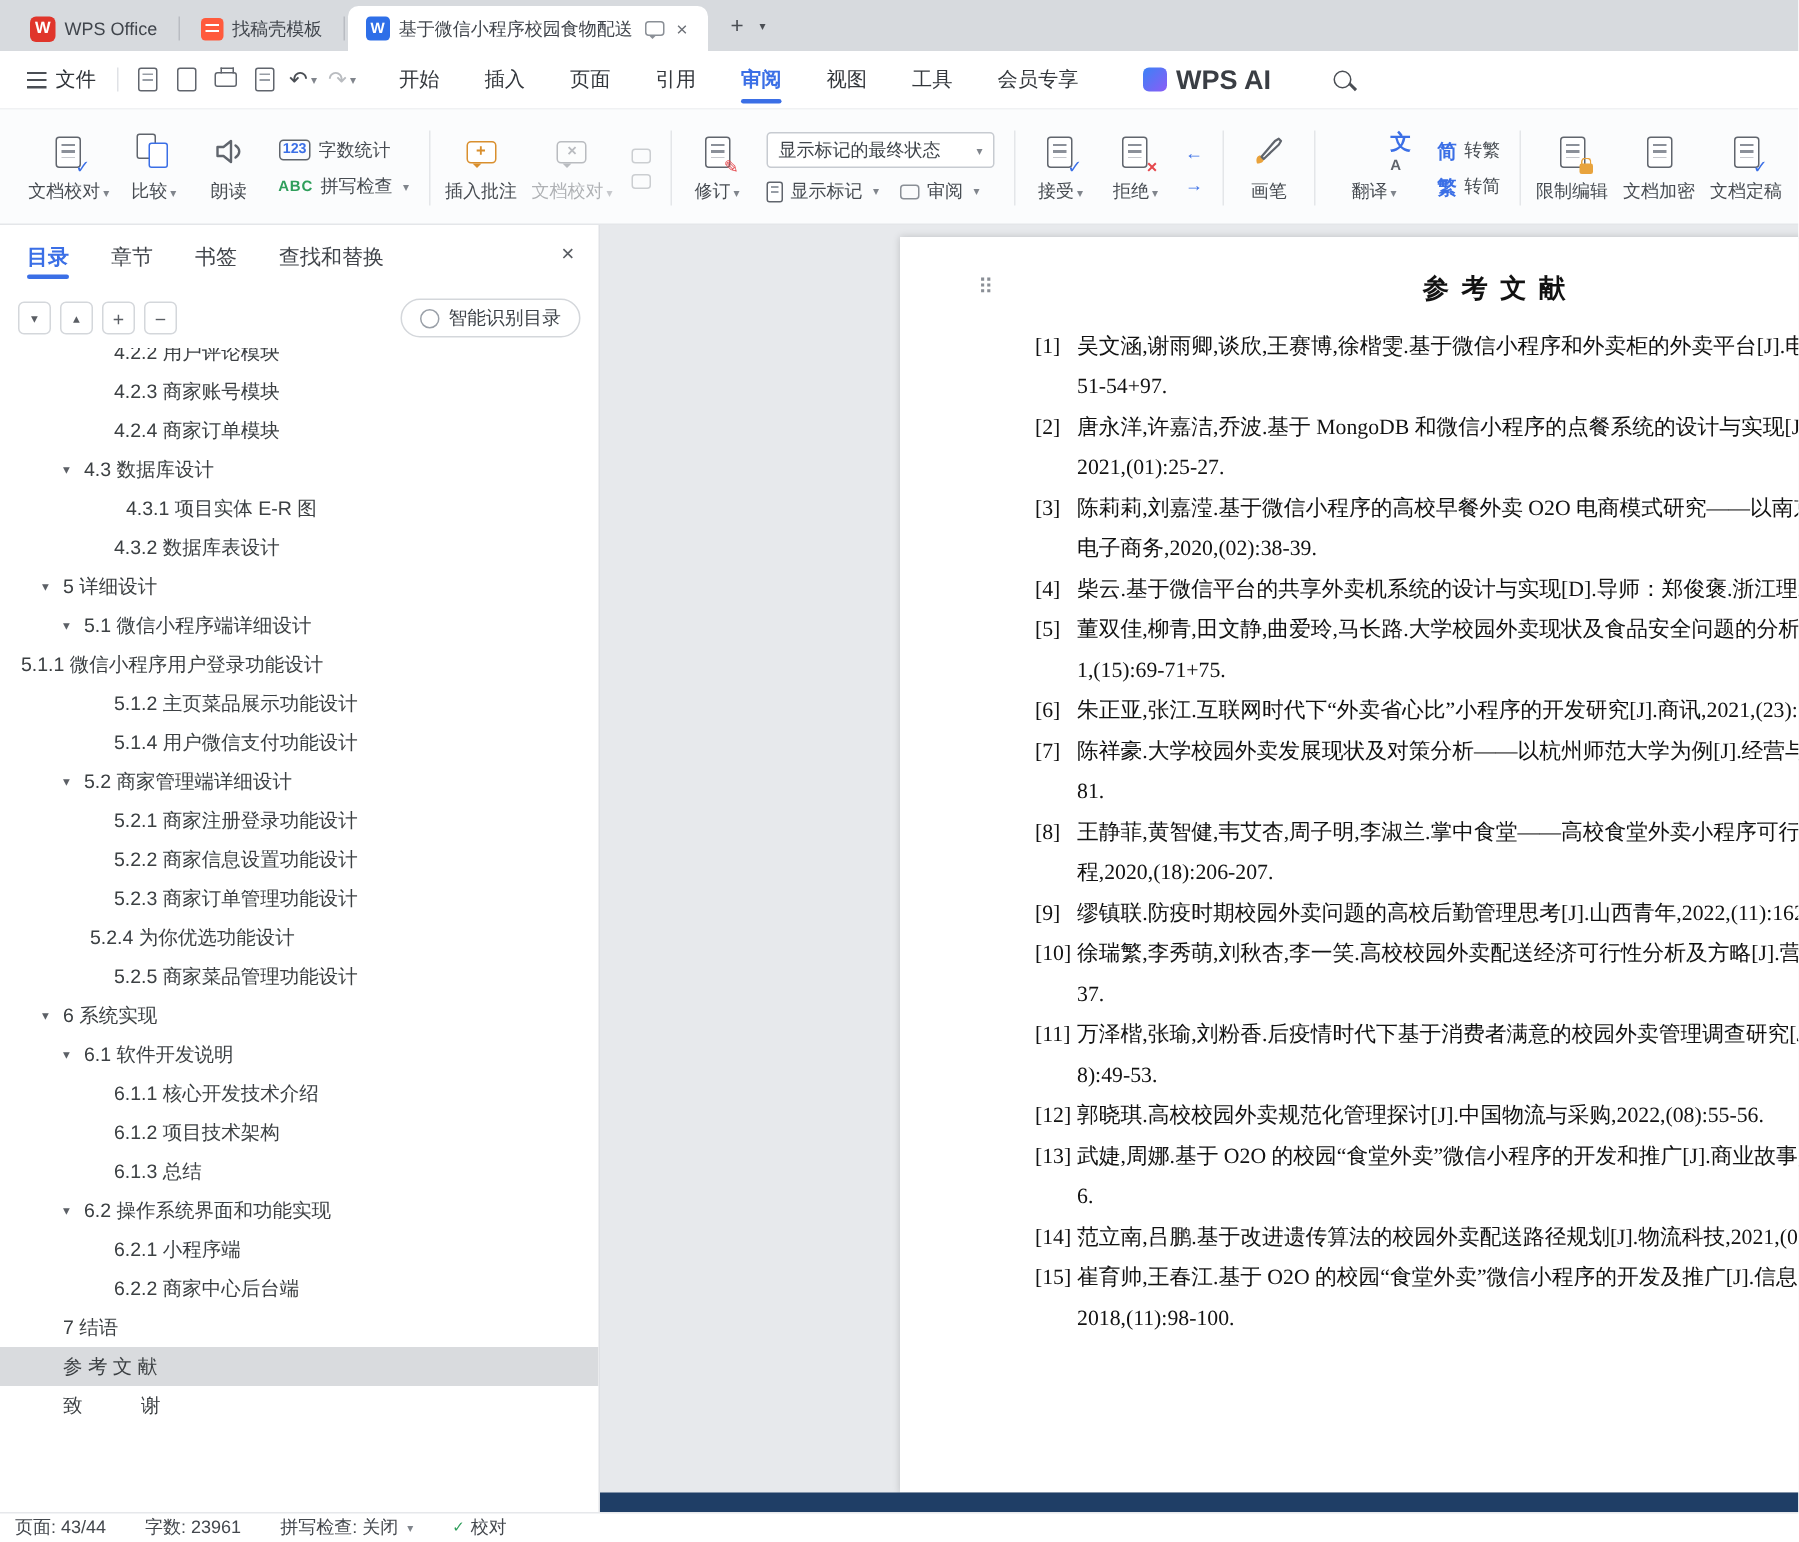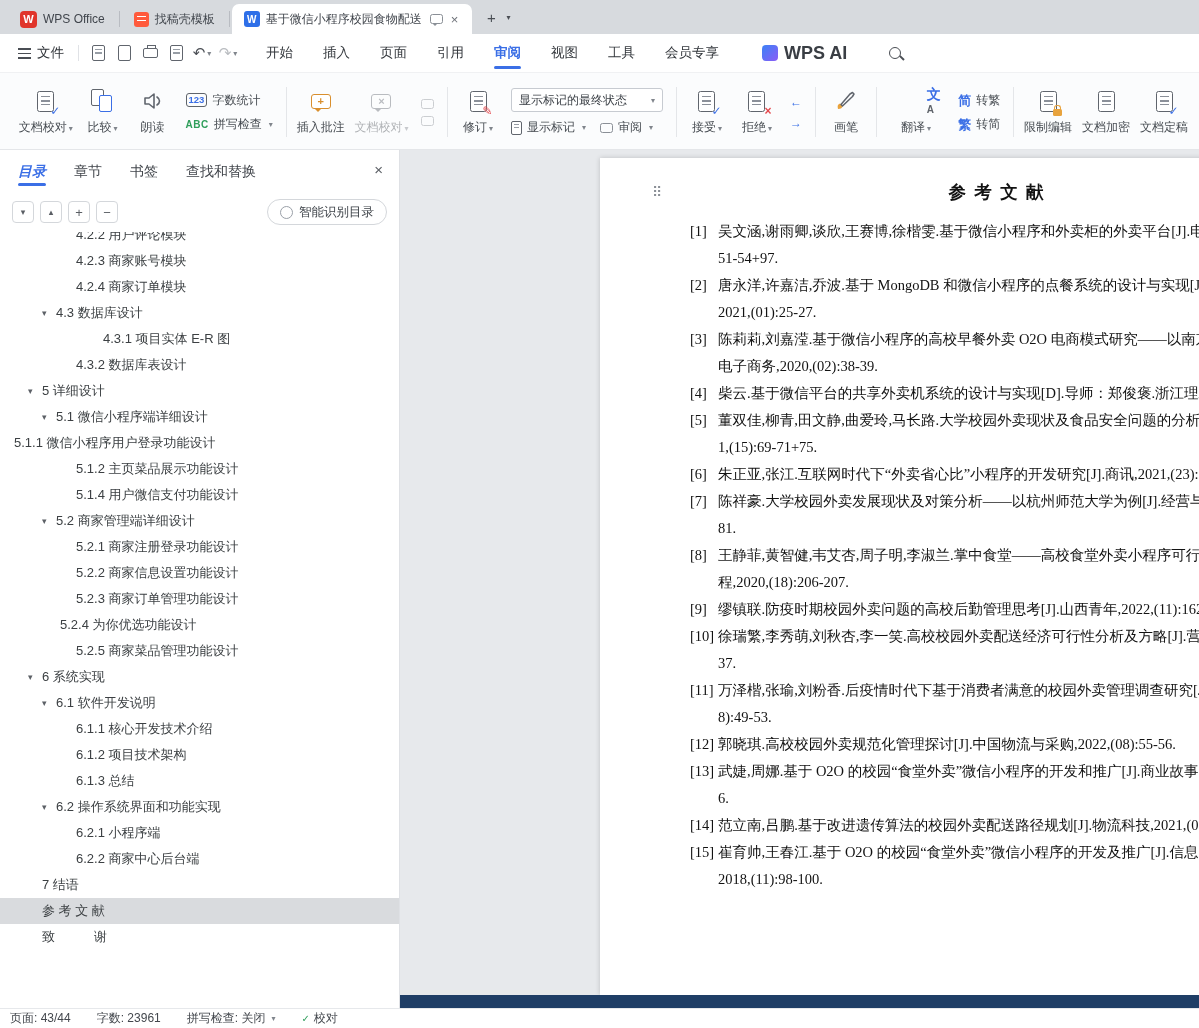--- a/index.html
+++ b/index.html
@@ -82,21 +82,21 @@
   .trans-ico small{color:#5f646b;font-weight:700;font-size:10px;}
   .cjk-ico{color:var(--accent);font-weight:700;font-size:13px;line-height:1;}
   .mini-lock{position:absolute;right:-6px;bottom:-5px;width:9px;height:7px;background:var(--lc,#e8a33d);border-radius:1.5px;}
   .mini-lock::before{content:"";position:absolute;left:1.5px;top:-4px;width:5px;height:4px;border:1.5px solid var(--lc,#e8a33d);border-bottom:none;border-radius:3px 3px 0 0;}
 
   
   .content{display:flex;flex:0 0 858px;height:858px;min-height:0;}
   .sidebar{width:400px;flex:0 0 400px;background:#fff;border-right:1px solid #dfe1e5;display:flex;flex-direction:column;position:relative;}
   .panel-tabs{height:42px;flex:0 0 42px;display:flex;align-items:center;gap:28px;padding:0 18px;font-size:14px;color:#41454b;position:relative;}
   .panel-tab{height:42px;line-height:42px;position:relative;}
-  .panel-tab.active{color:var(--accent);font-weight:700;font-style:italic;}
+  .panel-tab.active{color:var(--accent);font-weight:700;}
   .panel-tab.active::after{content:"";position:absolute;left:0;right:0;bottom:6px;height:3px;border-radius:2px;background:var(--accent);}
   .panel-close{position:absolute;right:16px;top:11px;font-size:15px;color:#5a5e64;}
   .panel-controls{height:40px;flex:0 0 40px;display:flex;align-items:center;gap:6px;padding:0 12px;}
   .ctl-btn{width:22px;height:22px;border:1px solid #d4d7db;border-radius:4px;background:#fff;display:flex;align-items:center;justify-content:center;font-size:9px;color:#5a5e64;}
   .ctl-btn.pm{font-size:13px;}
   .smart-toc{margin-left:auto;height:26px;border:1px solid #d4d7db;border-radius:14px;background:#fff;display:flex;align-items:center;gap:6px;padding:0 12px;font-size:12.5px;color:#3e4349;}
   .ai-dot{width:13px;height:13px;border-radius:50%;border:1.6px solid #9aa0a8;}
   .outline{flex:1;overflow:hidden;}
   .o-list{margin-top:-10px;}
   .o-item{height:26px;display:flex;align-items:center;font-size:13px;color:#3c4043;white-space:nowrap;}
@@ -390,21 +390,21 @@
               <span>4.2.3 商家账号模块</span>
             </div>
             <div class="o-item" style="padding-left:62px">
               <span class="o-sp"></span>
               <span>4.2.4 商家订单模块</span>
             </div>
             <div class="o-item" style="padding-left:42px">
               <span class="o-tri">▾</span>
               <span>4.3 数据库设计</span>
             </div>
-            <div class="o-item" style="padding-left:89px">
+            <div class="o-item" style="padding-left:70px">
               <span class="o-sp"></span>
               <span>4.3.1 项目实体 E-R 图</span>
             </div>
             <div class="o-item" style="padding-left:62px">
               <span class="o-sp"></span>
               <span>4.3.2 数据库表设计</span>
             </div>
             <div class="o-item" style="padding-left:28px">
               <span class="o-tri">▾</span>
               <span>5 详细设计</span>

